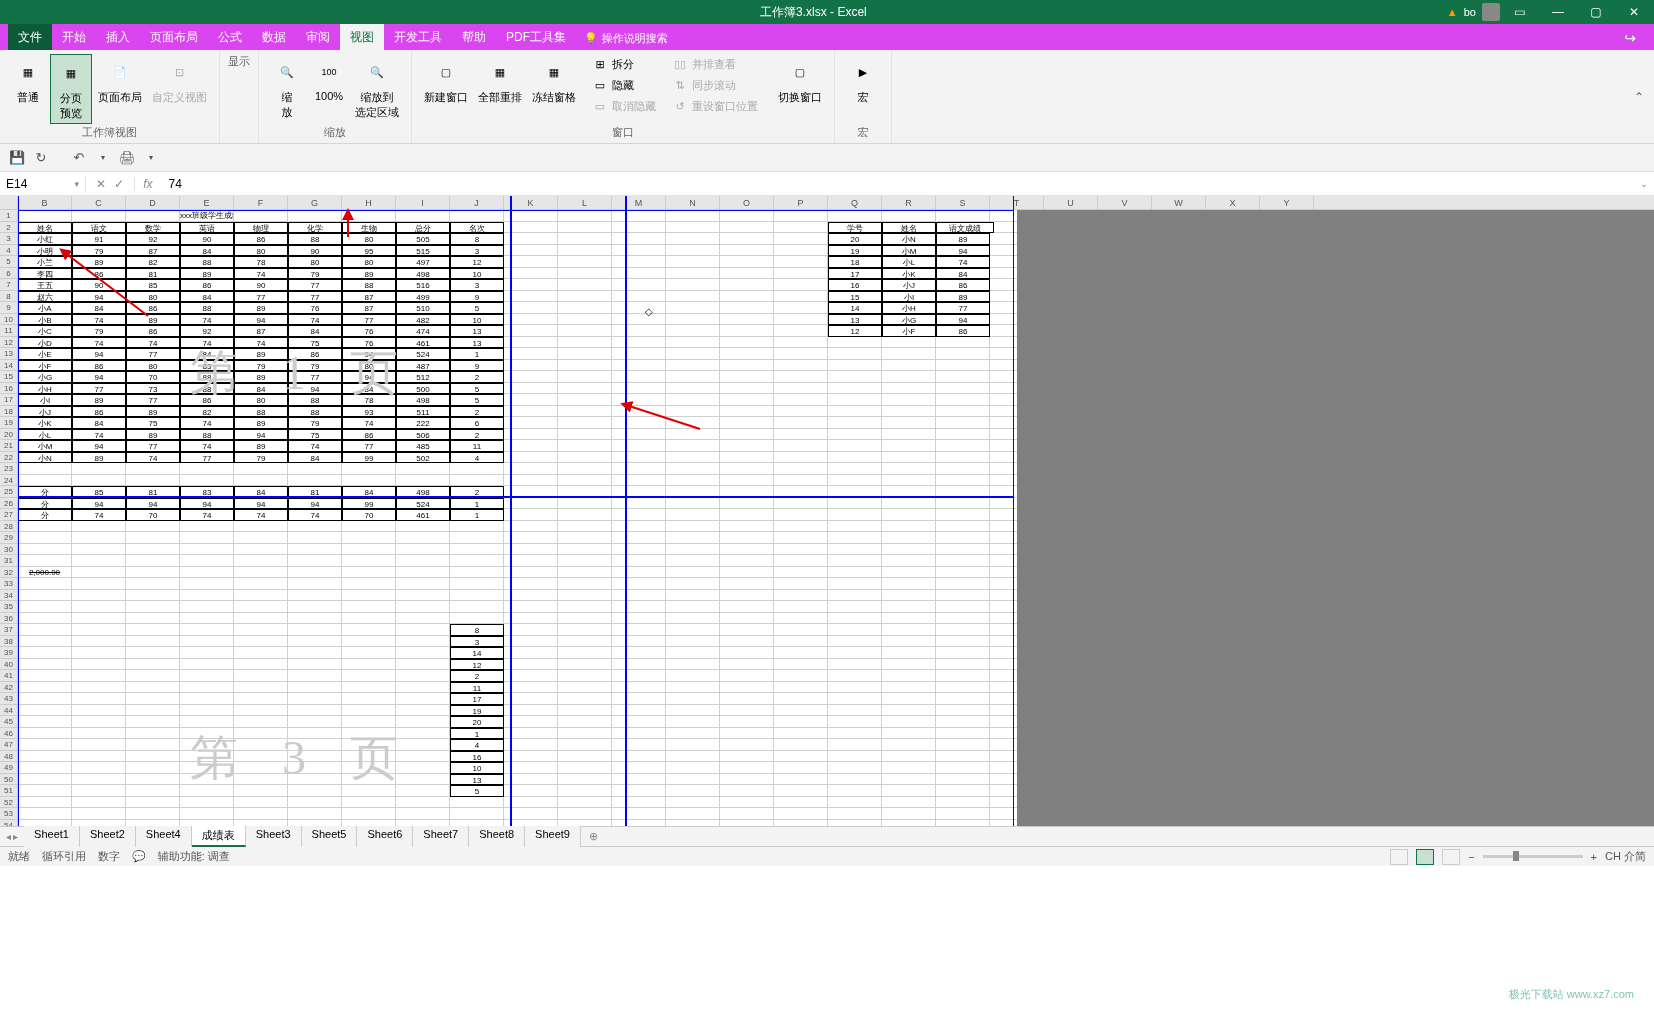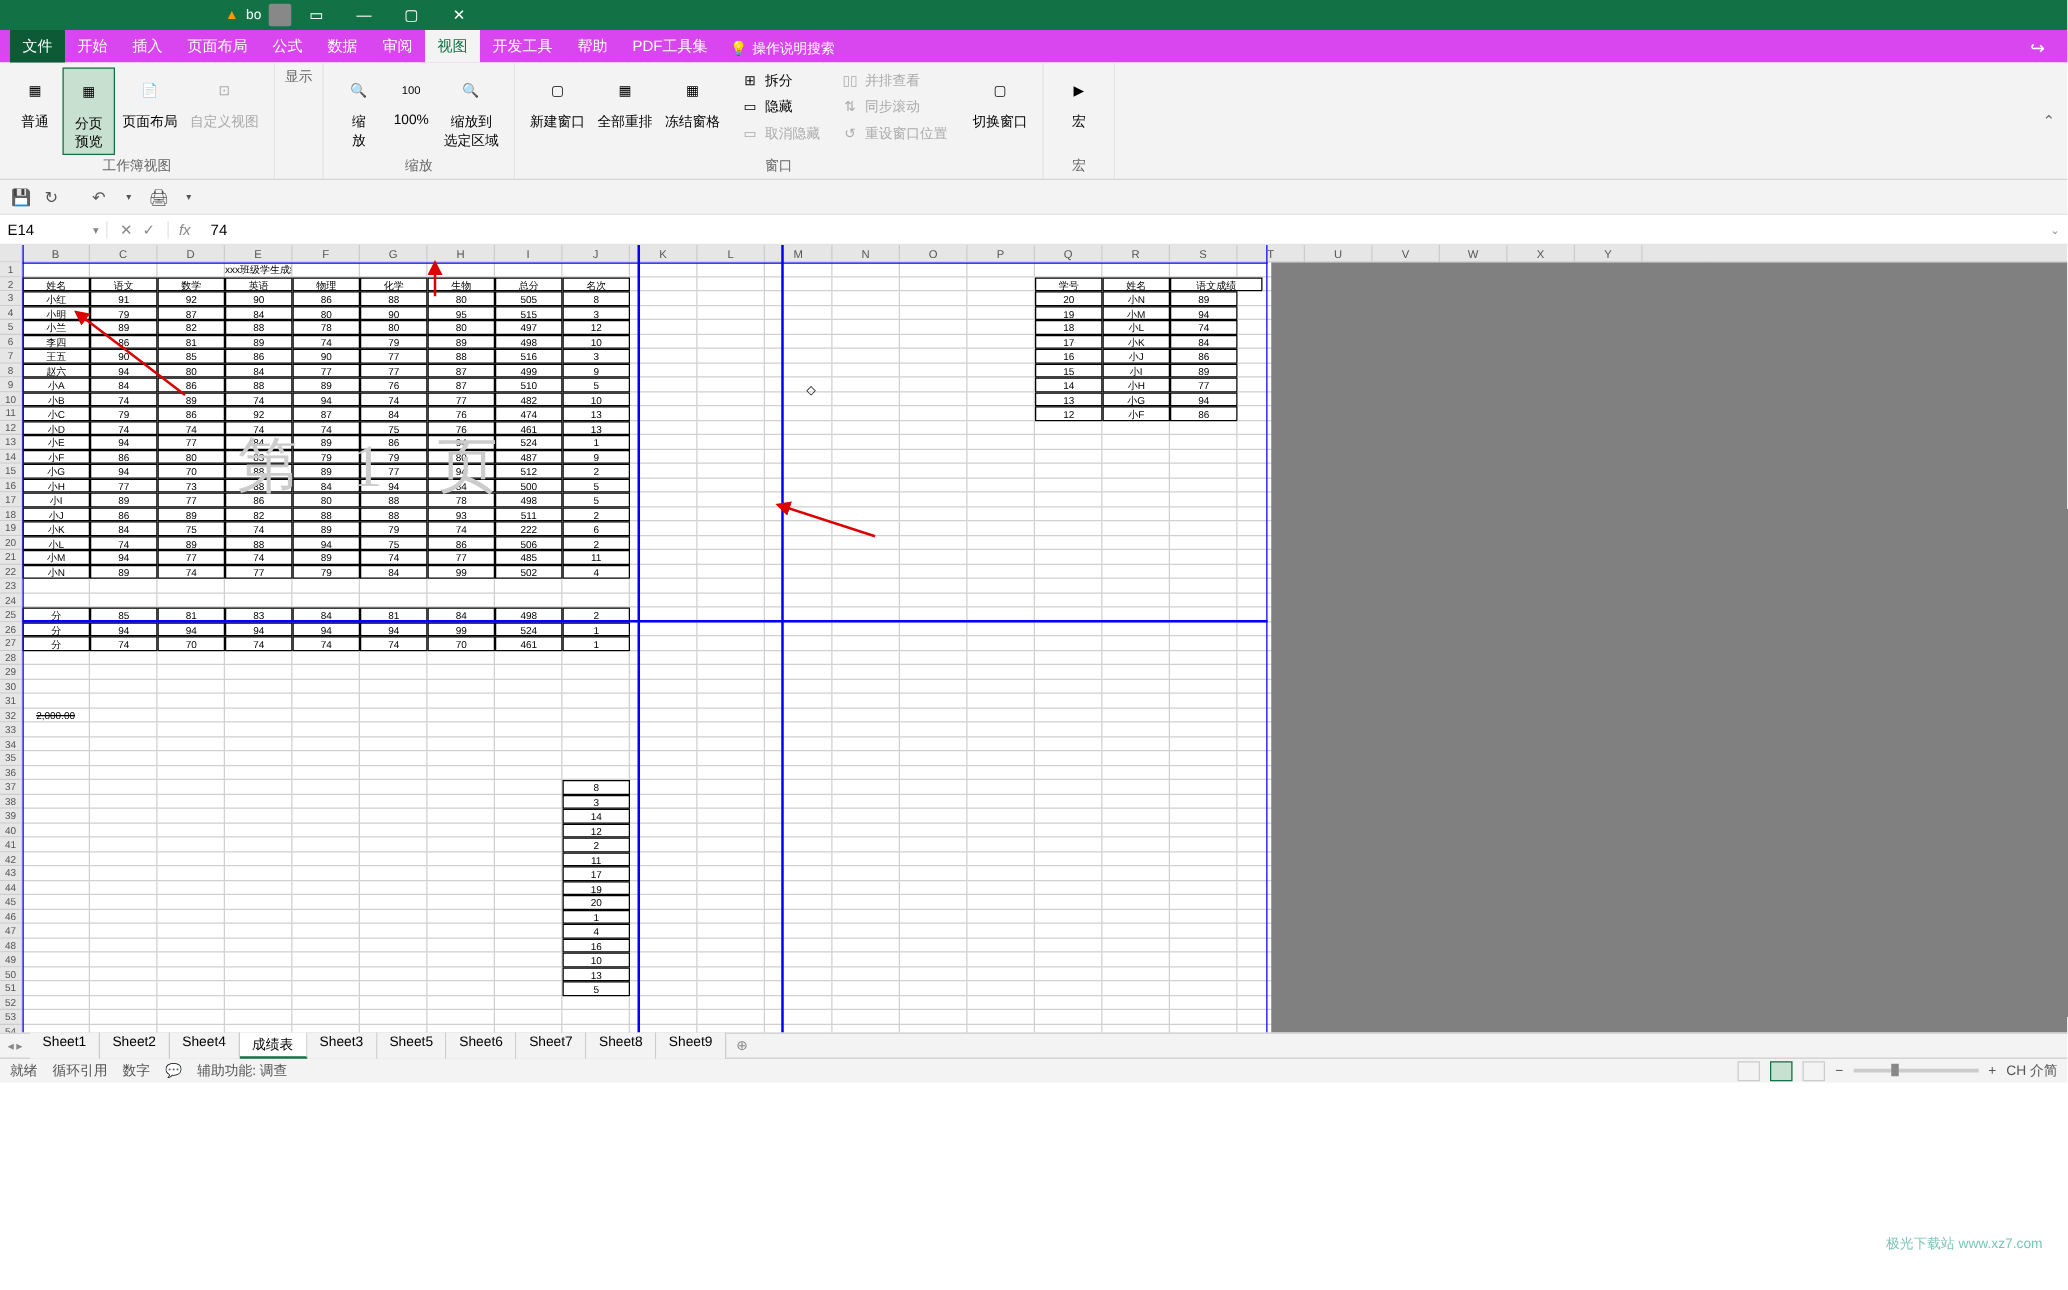--- a/index.html
+++ b/index.html
@@ -68,20 +68,25 @@
 .viewbtn{width:18px;height:16px;border:1px solid #ccc;cursor:pointer}
 .viewbtn.active{background:#c8e0d0;border-color:#127245}
 .watermark-img{position:absolute;right:20px;bottom:30px;font-size:11px;color:#4a9;opacity:.7}
 .disabled-text{color:#aaa}
 </style>
 </head>
 <body>
 
 <div class="titlebar">
   <div class="tb-left"></div>
+  <div class="tb-center">
+    <span>工作簿3.xlsx</span>
+    <span> - </span>
+    <span>Excel</span>
+  </div>
   <div class="tb-right">
     <span class="warn-icon">▲</span>
     <span style="font-size:11px;margin:0 4px">bo</span>
     <span class="avatar"></span>
     <div class="wb">▭</div>
     <div class="wb">—</div>
     <div class="wb">▢</div>
     <div class="wb">✕</div>
   </div>
 </div>
@@ -307,21 +312,21 @@
         <div class="scell" style="width: 54px; border: 1px solid rgb(0, 0, 0);">总分</div>
         <div class="scell" style="width: 54px; border: 1px solid rgb(0, 0, 0);">名次</div>
         <div class="scell" style="width: 54px;"></div>
         <div class="scell" style="width: 54px;"></div>
         <div class="scell" style="width: 54px;"></div>
         <div class="scell" style="width: 54px;"></div>
         <div class="scell" style="width: 54px;"></div>
         <div class="scell" style="width: 54px;"></div>
         <div class="scell" style="width: 54px; border: 1px solid rgb(0, 0, 0);">学号</div>
         <div class="scell" style="width: 54px; border: 1px solid rgb(0, 0, 0);">姓名</div>
-        <div class="scell" style="width: 74px; border: 1px solid rgb(0, 0, 0);">语文成绩</div>
+        <div class="scell" style="width: 58px; border: 1px solid rgb(0, 0, 0);">语文成绩</div>
         <div class="scell" style="width: 54px;"></div>
         <div class="scell" style="width: 54px;"></div>
         <div class="scell" style="width: 54px;"></div>
         <div class="scell" style="width: 54px;"></div>
         <div class="scell" style="width: 54px;"></div>
         <div class="scell" style="width: 54px;"></div>
         <div class="scell" style="width: 54px;"></div>
       </div>
       <div class="srow">
         <div class="rowhdr">3</div>
@@ -1777,20 +1782,21 @@
         <div class="scell" style="width: 54px;"></div>
         <div class="scell" style="width: 54px;"></div>
         <div class="scell" style="width: 54px;"></div>
         <div class="scell" style="width: 54px;"></div>
       </div>
     </div>
 
   <div class="gray-area" style="top:14px;left:1017px;right:0;bottom:0"></div>
 
   <div class="page-wm" style="top:145px;left:190px">第 1 页</div>
+  <div class="page-wm" style="top:530px;left:190px">第 3 页</div>
 
   <div class="print-edge-v" style="left:18px"></div>
   <div class="page-break-v" style="left:510px"></div>
   <div class="page-break-v" style="left:625px"></div>
   <div class="print-edge-v" style="left:1013px"></div>
   <div class="print-edge-h" style="top:14px;width:996px"></div>
   <div class="page-break-h" style="top:300px;width:996px"></div>
 
   <div class="arrow" style="top:16px;left:343px">
     <svg width="10" height="25">

